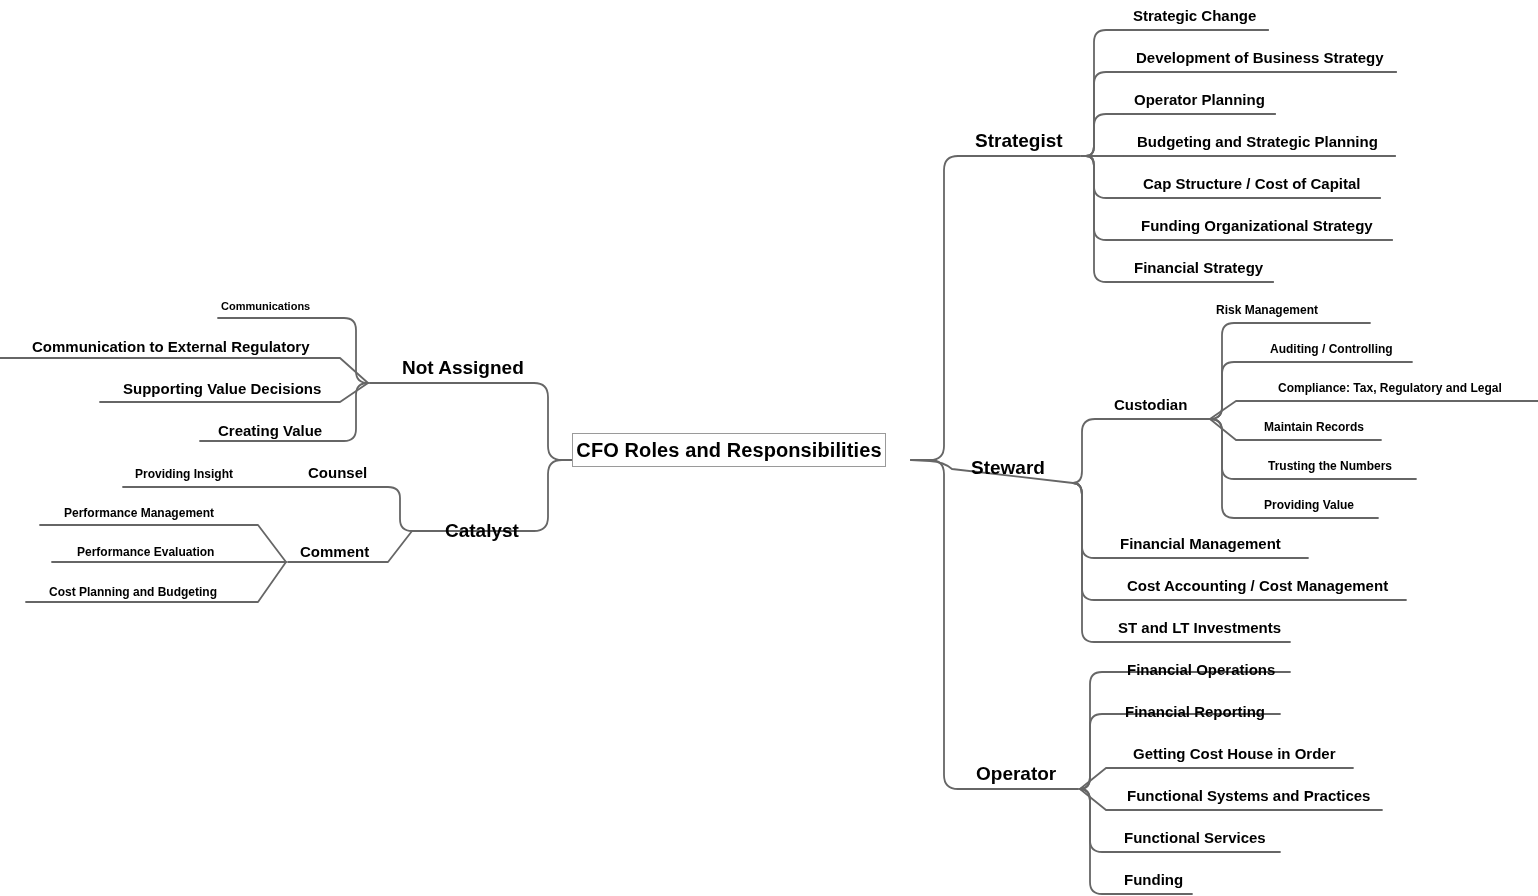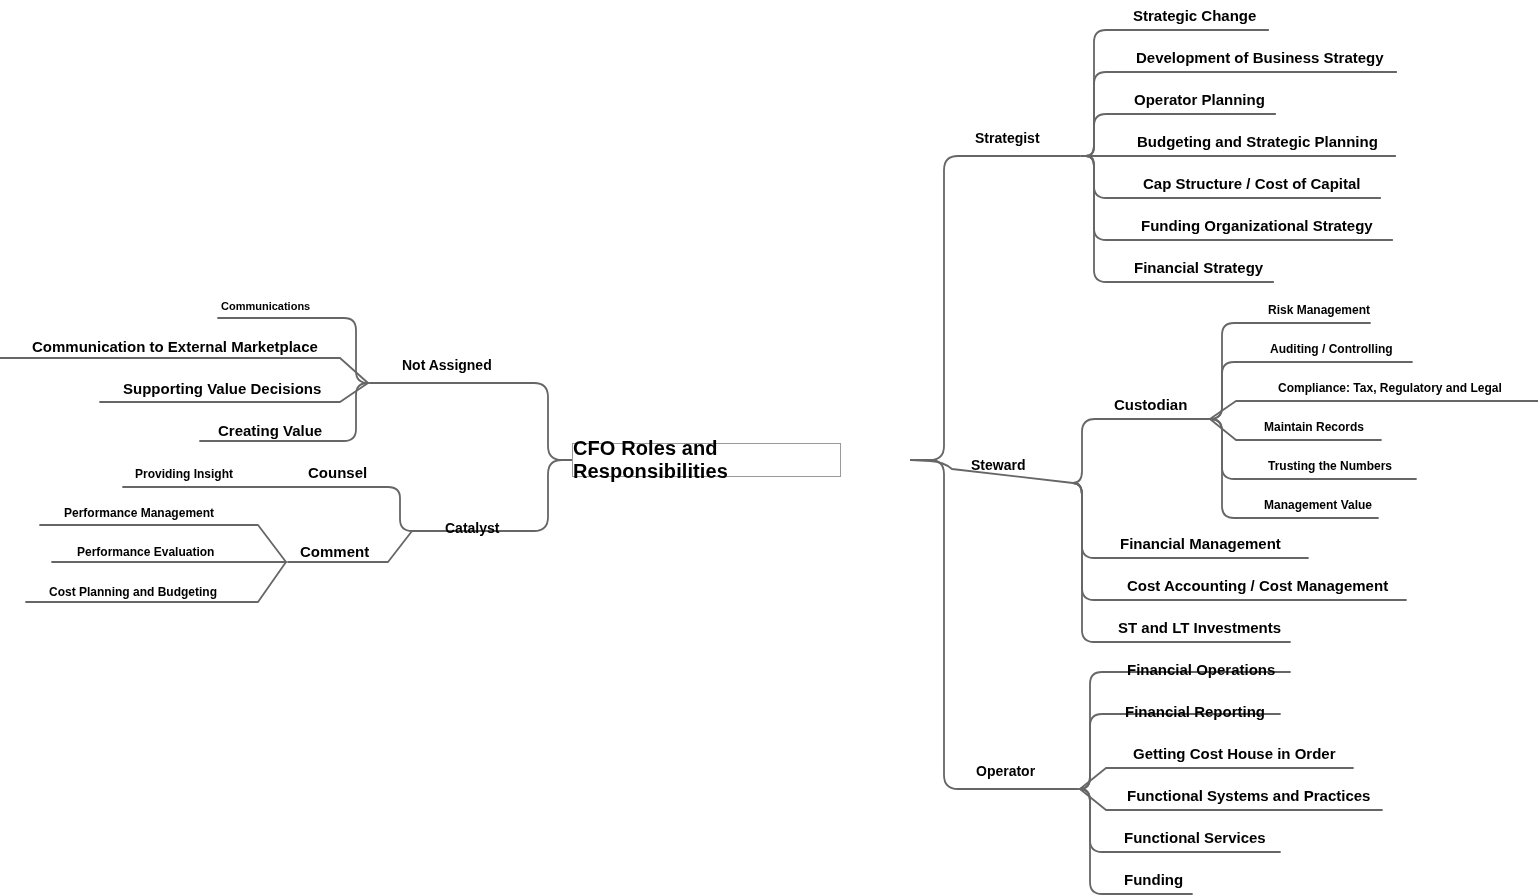--- a/index.html
+++ b/index.html
@@ -12,21 +12,21 @@
   #canvas{position:absolute;inset:0;width:1538px;height:896px;}
   #links{position:absolute;left:0;top:0;width:1538px;height:896px;pointer-events:none;}
   .node{
     position:absolute;
     white-space:nowrap;
     font-weight:bold;
     line-height:1;
     color:#000;
   }
   
-  .lvl1{ font-size:14px; }
+  .lvl1{ font-size:19px; }
   .lvl2{ font-size:15px; }
   .lvl3{ font-size:12px; }
   .lvl3.tiny{ font-size:11px; }
 
   .root-box{
     position:absolute;
     border:1px solid #9a9a9a;
     background:#ffffff;
     box-sizing:border-box;
     display:flex;align-items:center;justify-content:center;
@@ -105,21 +105,21 @@
       <path d="M1124,114 L1275,114"></path>
       <path d="M1124,156 L1395,156"></path>
       <path d="M1124,198 L1380,198"></path>
       <path d="M1124,240 L1392,240"></path>
       <path d="M1124,282 L1273,282"></path>
 
       <path d="M1110,419 L1210,419"></path>
     </g>
   </svg>
 
-  <div class="root-box" style="left:572px;top:443px;width:269px;height:34px;">
+  <div class="root-box" style="left:572px;top:433px;width:314px;height:34px;">
     <span>CFO Roles and Responsibilities</span>
   </div>
 
   <div class="node lvl1" style="left:975px;top:131px;">
     <span>Strategist</span>
   </div>
 
   <div class="node lvl2" style="left:1133px;top:8px;">
     <span>Strategic Change</span>
   </div>
@@ -143,37 +143,37 @@
   </div>
 
   <div class="node lvl1" style="left:971px;top:458px;">
     <span>Steward</span>
   </div>
 
   <div class="node lvl2" style="left:1114px;top:397px;">
     <span>Custodian</span>
   </div>
 
-  <div class="node lvl3" style="left:1268px;top:304px;">
+  <div class="node lvl3" style="left:1216px;top:304px;">
     <span>Risk Management</span>
   </div>
   <div class="node lvl3" style="left:1270px;top:343px;">
     <span>Auditing / Controlling</span>
   </div>
   <div class="node lvl3" style="left:1278px;top:382px;">
     <span>Compliance: Tax, Regulatory and Legal</span>
   </div>
   <div class="node lvl3" style="left:1264px;top:421px;">
     <span>Maintain Records</span>
   </div>
   <div class="node lvl3" style="left:1268px;top:460px;">
     <span>Trusting the Numbers</span>
   </div>
   <div class="node lvl3" style="left:1264px;top:499px;">
-    <span>Management Value</span>
+    <span>Providing Value</span>
   </div>
 
   <div class="node lvl2" style="left:1120px;top:536px;">
     <span>Financial Management</span>
   </div>
   <div class="node lvl2" style="left:1127px;top:578px;">
     <span>Cost Accounting / Cost Management</span>
   </div>
   <div class="node lvl2" style="left:1118px;top:620px;">
     <span>ST and LT Investments</span>
@@ -203,21 +203,21 @@
   </div>
 
   <div class="node lvl1" style="left:402px;top:358px;">
     <span>Not Assigned</span>
   </div>
 
   <div class="node lvl3 tiny" style="left:221px;top:301px;">
     <span>Communications</span>
   </div>
   <div class="node lvl2" style="left:32px;top:339px;">
-    <span>Communication to External Marketplace</span>
+    <span>Communication to External Regulatory</span>
   </div>
   <div class="node lvl2" style="left:123px;top:381px;">
     <span>Supporting Value Decisions</span>
   </div>
   <div class="node lvl2" style="left:218px;top:423px;">
     <span>Creating Value</span>
   </div>
 
   <div class="node lvl1" style="left:445px;top:521px;">
     <span>Catalyst</span>

